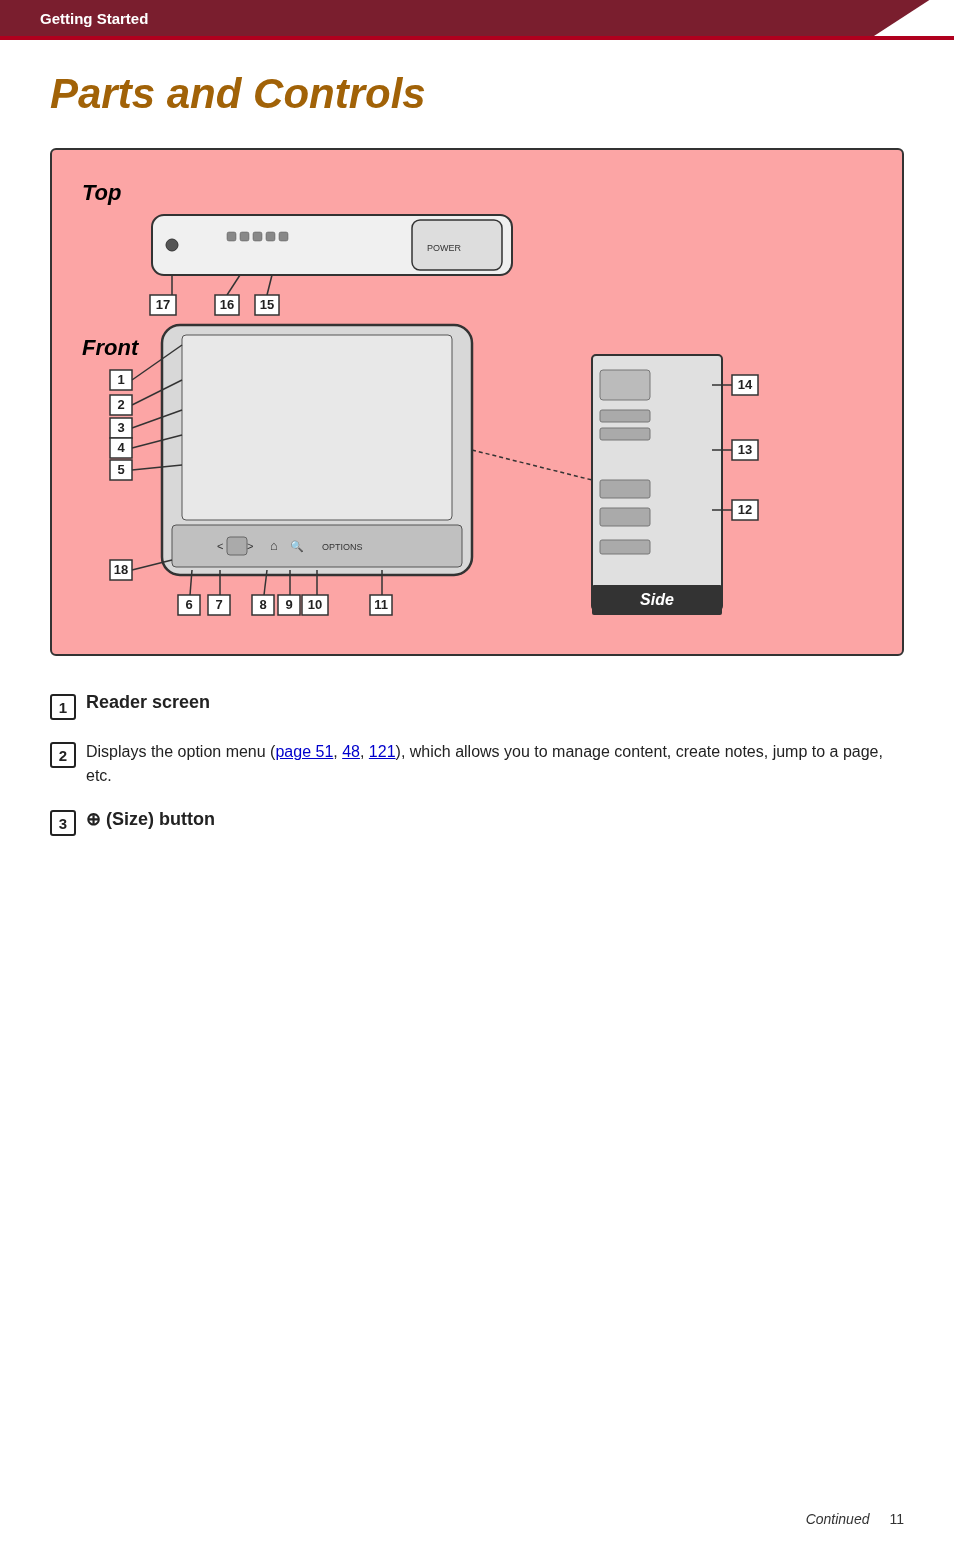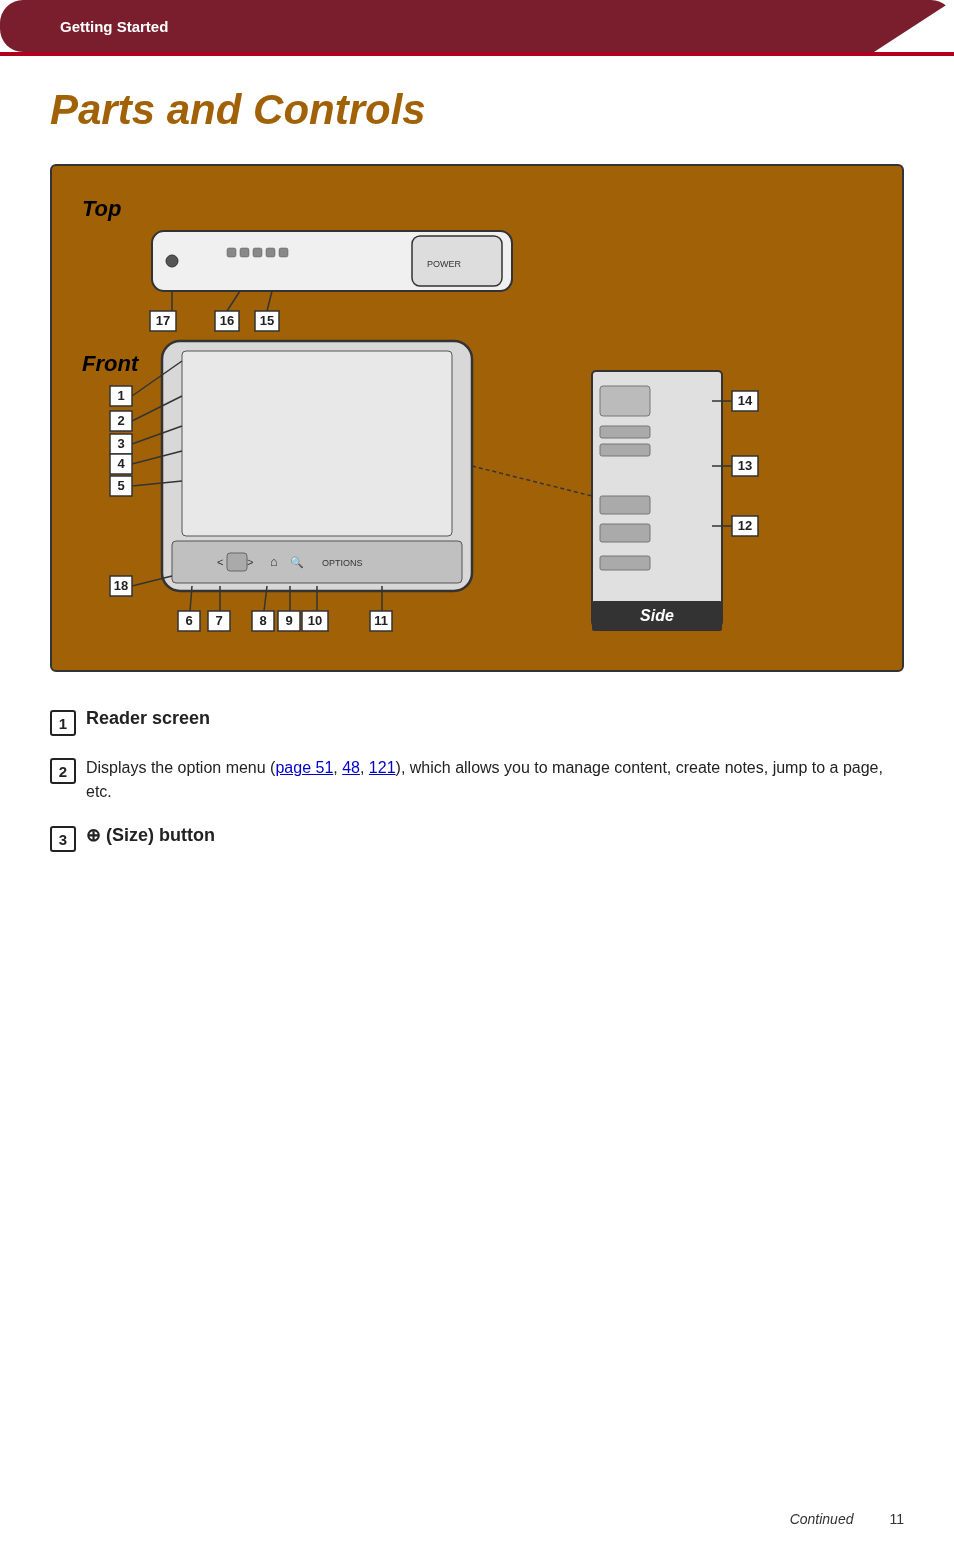--- a/index.html
+++ b/index.html
@@ -7,26 +7,25 @@
       width: 954px;
       min-height: 1557px;
       background: #fff;
       font-family: Arial, Helvetica, sans-serif;
       position: relative;
     }
 
     
     .header-bar {
       background: #7a1e2e;
-      height: 52px;
+      height: 36px;
       display: flex;
       align-items: center;
-      padding-left: 60px;
+      padding-left: 40px;
       position: relative;
-      border-radius: 23px;
     }
     .header-bar::after {
       content: '';
       position: absolute;
       bottom: 0; right: 0;
       width: 0; height: 0;
       border-style: solid;
       border-width: 0 0 52px 80px;
       border-color: transparent transparent #fff transparent;
     }
@@ -58,21 +57,21 @@
       font-style: italic;
     }
 
     
     .diagram-area {
       border: 2px solid #333;
       border-radius: 6px;
       padding: 20px;
       margin-bottom: 36px;
       position: relative;
-      background: #a16207;
+      background: #fca5a5;
     }
 
     
     .items-section {
       margin-top: 20px;
     }
 
     .item-entry {
       display: flex;
       align-items: flex-start;
@@ -117,21 +116,21 @@
       text-decoration: underline;
     }
 
     
     .footer {
       position: absolute;
       bottom: 30px;
       right: 50px;
       display: flex;
       align-items: center;
-      gap: 36px;
+      gap: 20px;
     }
     .footer-continued {
       font-size: 14px;
       font-style: italic;
       color: #333;
     }
     .footer-page {
       font-size: 14px;
       color: #333;
     }

